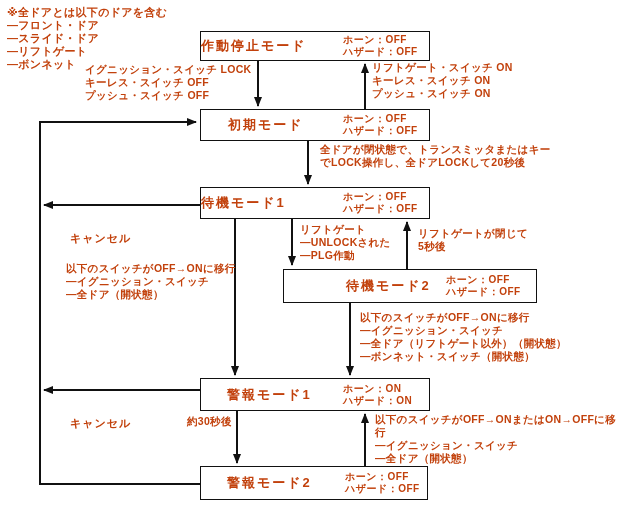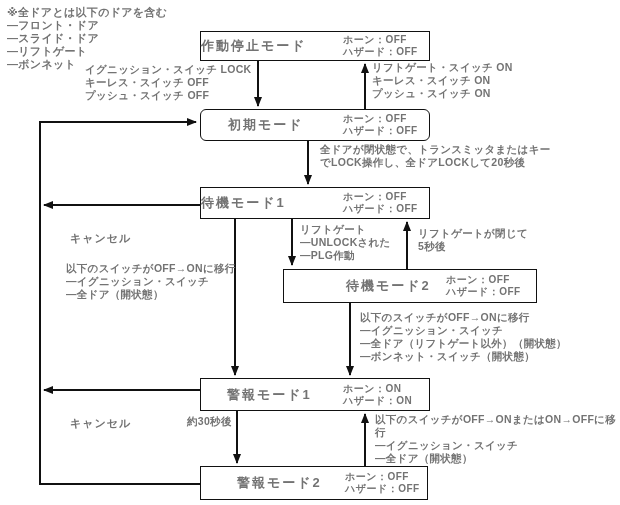--- a/index.html
+++ b/index.html
@@ -1,19 +1,19 @@
 <!DOCTYPE html>
 <html><head>
 <meta charset="utf-8">
 <style>
   html,body{margin:0;padding:0;background:#fff;}
   #stage{
     position:relative;width:620px;height:505px;background:#ffffff;
     font-family:"Liberation Sans","DejaVu Sans",sans-serif;
-    color:#737373;overflow:hidden;
+    color:#c2410c;overflow:hidden;
   }
   #wires{position:absolute;left:0;top:0;width:620px;height:505px;}
   .mode-box{
     position:absolute;background:#ffffff;border:1.5px solid #111;
     box-sizing:border-box;display:flex;align-items:center;
   }
   .mode-title{
     font-size:13px;font-weight:bold;letter-spacing:2px;white-space:nowrap;
   }
   .mode-status{
@@ -67,21 +67,21 @@
 ―スライド・ドア
 ―リフトゲート
 ―ボンネット</div>
 
   <div class="mode-box" style="left:200px;top:31px;width:230px;height:30px;">
     <span class="mode-title" style="">作動停止モード</span>
     <span class="mode-status" style="left:142px">ホーン：OFF
 ハザード：OFF</span>
   </div>
 
-  <div class="mode-box" style="left:200px;top:109px;width:230px;height:32px;border-radius:6px;">
+  <div class="mode-box" style="left:200px;top:109px;width:230px;height:32px;">
     <span class="mode-title" style="margin-left:27px">初期モード</span>
     <span class="mode-status" style="left:142px">ホーン：OFF
 ハザード：OFF</span>
   </div>
 
   <div class="mode-box" style="left:200px;top:187px;width:230px;height:32px;">
     <span class="mode-title" style="">待機モード1</span>
     <span class="mode-status" style="left:142px">ホーン：OFF
 ハザード：OFF</span>
   </div>
@@ -92,21 +92,21 @@
 ハザード：OFF</span>
   </div>
 
   <div class="mode-box" style="left:200px;top:378px;width:230px;height:33px;">
     <span class="mode-title" style="margin-left:26px">警報モード1</span>
     <span class="mode-status" style="left:142px">ホーン：ON
 ハザード：ON</span>
   </div>
 
   <div class="mode-box" style="left:200px;top:466px;width:228px;height:34px;">
-    <span class="mode-title" style="margin-left:36px">警報モード2</span>
+    <span class="mode-title" style="margin-left:26px">警報モード2</span>
     <span class="mode-status" style="left:144px">ホーン：OFF
 ハザード：OFF</span>
   </div>
 
   <div class="label" style="left:85px;top:63px">イグニッション・スイッチ  LOCK
 キーレス・スイッチ  OFF
 プッシュ・スイッチ  OFF</div>
 
   <div class="label" style="left:372px;top:61px">リフトゲート・スイッチ  ON
 キーレス・スイッチ  ON

